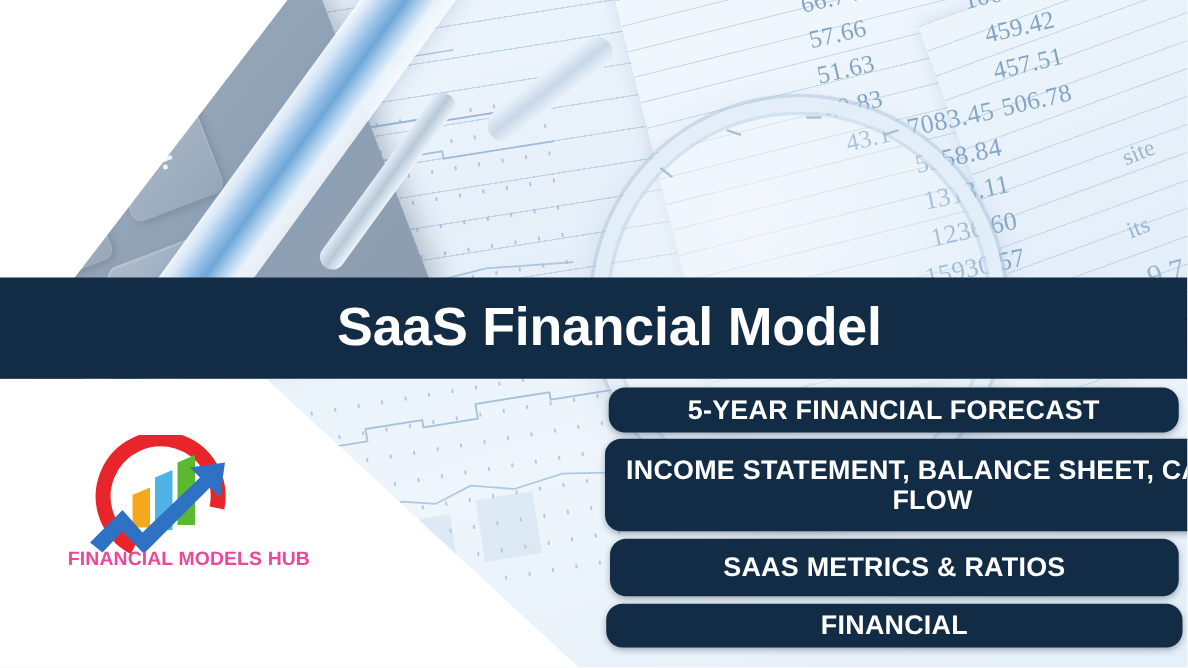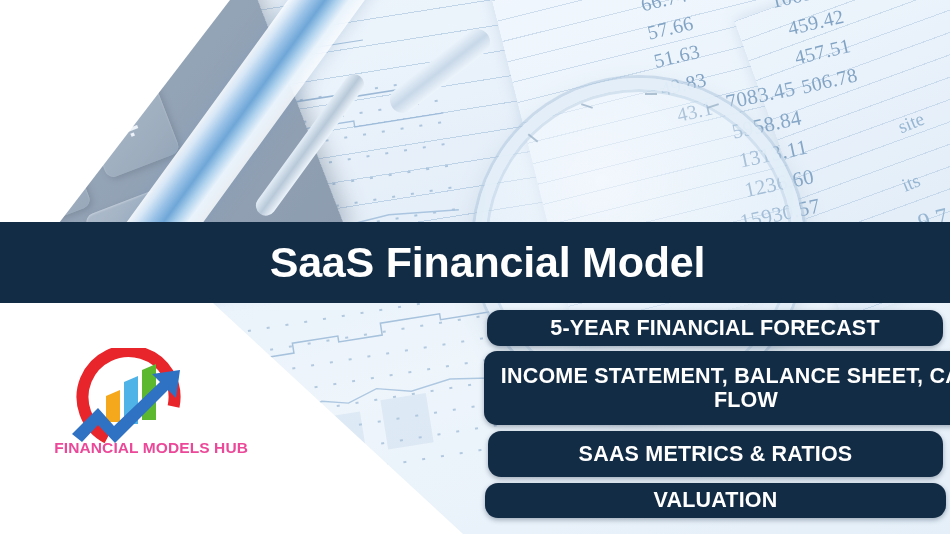--- a/index.html
+++ b/index.html
@@ -272,21 +272,21 @@
   <div class="wedge-bottom-2"></div>
 
   <div class="banner">
     <div class="banner-title">SaaS Financial Model</div>
   </div>
 
   <div class="pills">
     <div class="pill pill-1">5-YEAR FINANCIAL FORECAST</div>
     <div class="pill pill-2">INCOME STATEMENT, BALANCE SHEET, CASH FLOW</div>
     <div class="pill pill-3">SAAS METRICS &amp; RATIOS</div>
-    <div class="pill pill-4">VALUATION</div>
+    <div class="pill pill-4">FINANCIAL</div>
   </div>
 
   <div class="logo">
     <svg class="logo-mark" viewBox="0 0 130 100">
 
       <path d="M104 64 A46 46 0 1 0 34 86" fill="none" stroke="#e8252a" stroke-width="12" stroke-linecap="butt" transform="rotate(-8 65 50)"></path>
 
       <path d="M38 74 L38 48 L52 42 L52 74 Z" fill="#f5a81c"></path>
       <path d="M56 76 L56 34 L70 28 L70 76 Z" fill="#4fb3e8"></path>
       <path d="M74 72 L74 22 L88 16 L88 72 Z" fill="#5cb82e"></path>

